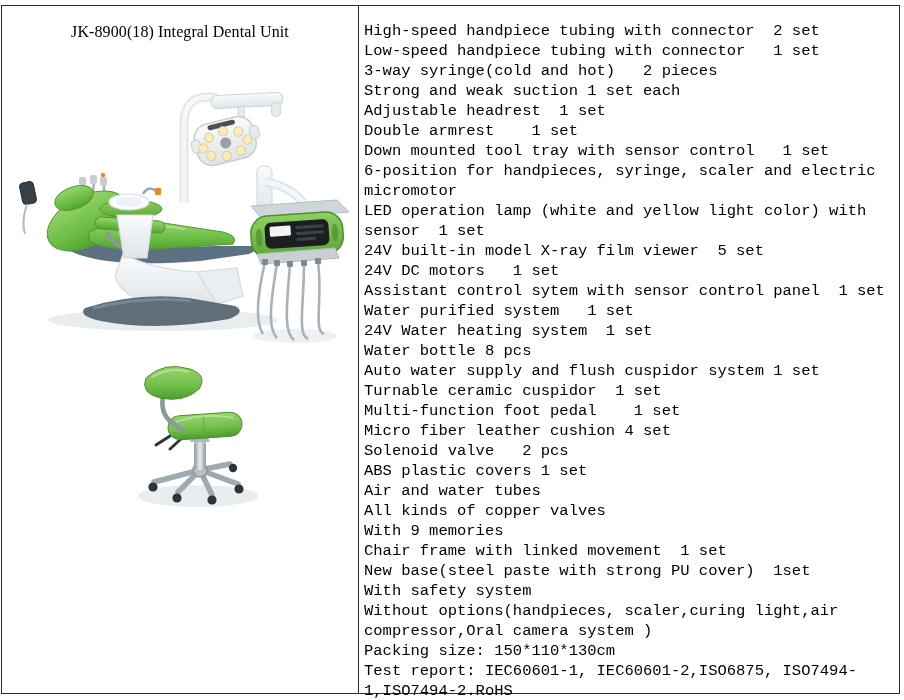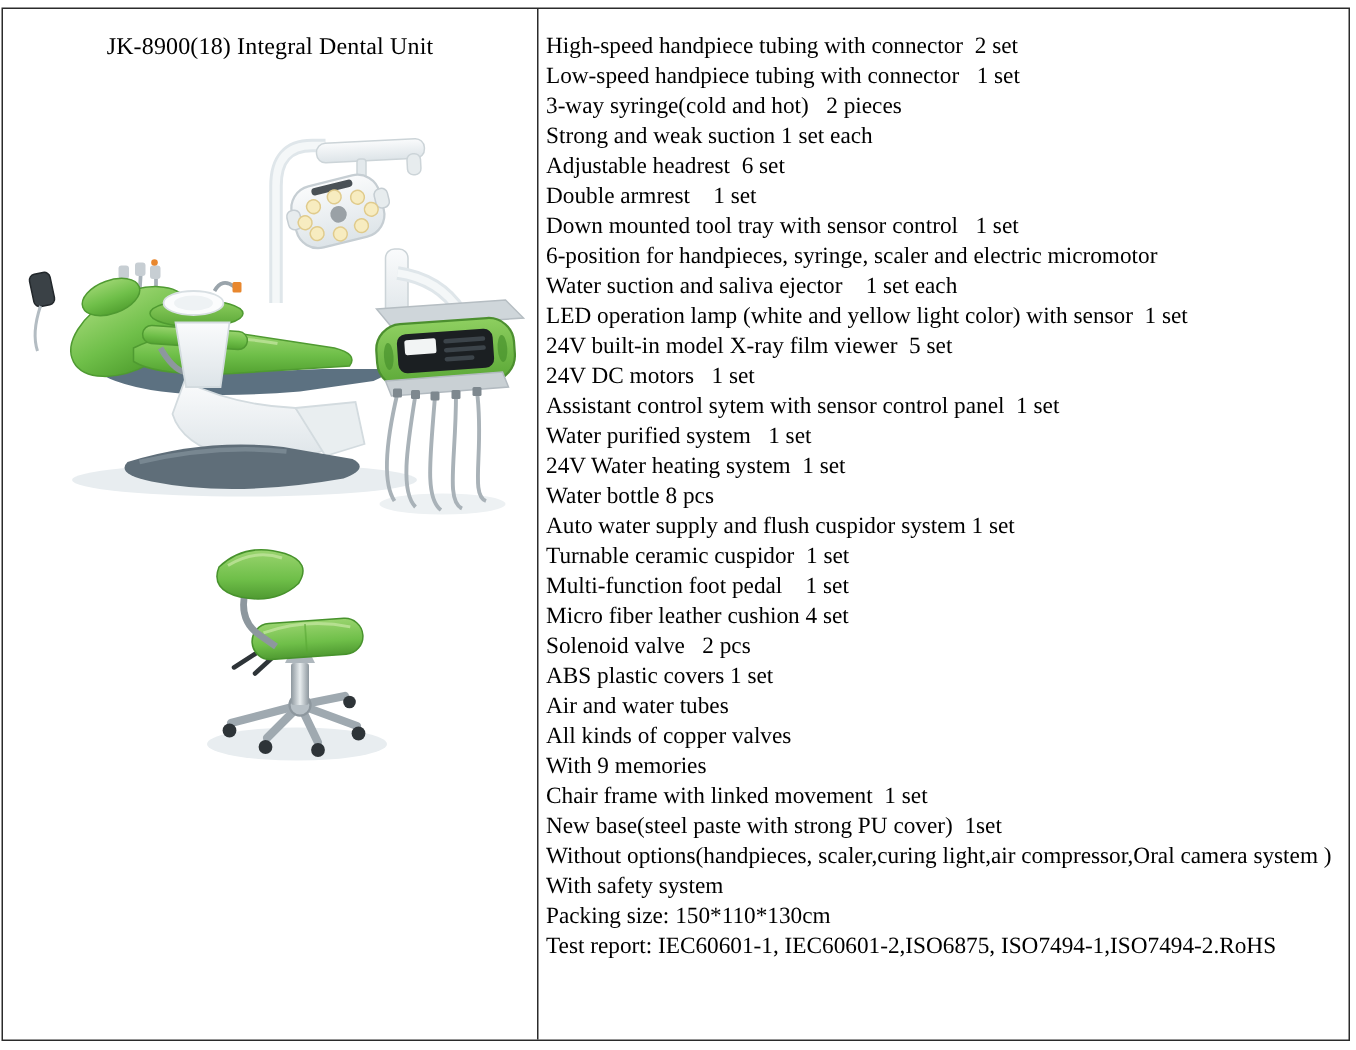--- a/index.html
+++ b/index.html
@@ -22,21 +22,21 @@
   .product-title {
     margin-top:17px; text-align:center; font-size:16px; letter-spacing:0.1px;
   }
   .unit-img { position:absolute; left:3px; top:76px; }
   .stool-img { position:absolute; left:116px; top:352px; }
   .right-cell {
     position:absolute; left:357px; top:0; width:540px; height:100%;
     padding:15px 4px 0 5px; box-sizing:border-box;
   }
   .spec-line {
-    font-size:15.5px; line-height:20px; white-space:pre-wrap;
+    font-size:15.5px; line-height:20px; white-space:pre-wrap;font-family:Liberation Mono, monospace;
   }
 </style>
 </head>
 <body>
 
 <div class="page">
   <div class="spec-table">
     <div class="col-divider"></div>
 
     <div class="left-cell">
@@ -236,42 +236,41 @@
           <path d="M 34,19 Q 52,8 70,14" fill="none" stroke="#bfe49b" stroke-width="2" opacity="0.8"></path>
         </g>
       </svg>
     </div>
 
     <div class="right-cell">
       <div class="spec-line">High-speed handpiece tubing with connector  2 set</div>
       <div class="spec-line">Low-speed handpiece tubing with connector   1 set</div>
       <div class="spec-line">3-way syringe(cold and hot)   2 pieces</div>
       <div class="spec-line">Strong and weak suction 1 set each</div>
-      <div class="spec-line">Adjustable headrest  6 set</div>
+      <div class="spec-line">Adjustable headrest  1 set</div>
       <div class="spec-line">Double armrest    1 set</div>
       <div class="spec-line">Down mounted tool tray with sensor control   1 set</div>
       <div class="spec-line">6-position for handpieces, syringe, scaler and electric micromotor</div>
-      <div class="spec-line">Water suction and saliva ejector    1 set each</div>
       <div class="spec-line">LED operation lamp (white and yellow light color) with sensor  1 set</div>
       <div class="spec-line">24V built-in model X-ray film viewer  5 set</div>
       <div class="spec-line">24V DC motors   1 set</div>
       <div class="spec-line">Assistant control sytem with sensor control panel  1 set</div>
       <div class="spec-line">Water purified system   1 set</div>
       <div class="spec-line">24V Water heating system  1 set</div>
       <div class="spec-line">Water bottle 8 pcs</div>
       <div class="spec-line">Auto water supply and flush cuspidor system 1 set</div>
       <div class="spec-line">Turnable ceramic cuspidor  1 set</div>
       <div class="spec-line">Multi-function foot pedal    1 set</div>
       <div class="spec-line">Micro fiber leather cushion 4 set</div>
       <div class="spec-line">Solenoid valve   2 pcs</div>
       <div class="spec-line">ABS plastic covers 1 set</div>
       <div class="spec-line">Air and water tubes</div>
       <div class="spec-line">All kinds of copper valves</div>
       <div class="spec-line">With 9 memories</div>
       <div class="spec-line">Chair frame with linked movement  1 set</div>
       <div class="spec-line">New base(steel paste with strong PU cover)  1set</div>
+      <div class="spec-line">With safety system</div>
       <div class="spec-line">Without options(handpieces, scaler,curing light,air compressor,Oral camera system )</div>
-      <div class="spec-line">With safety system</div>
       <div class="spec-line">Packing size: 150*110*130cm</div>
       <div class="spec-line">Test report: IEC60601-1, IEC60601-2,ISO6875, ISO7494-1,ISO7494-2.RoHS</div>
     </div>
   </div>
 </div>
 
 </body></html>

